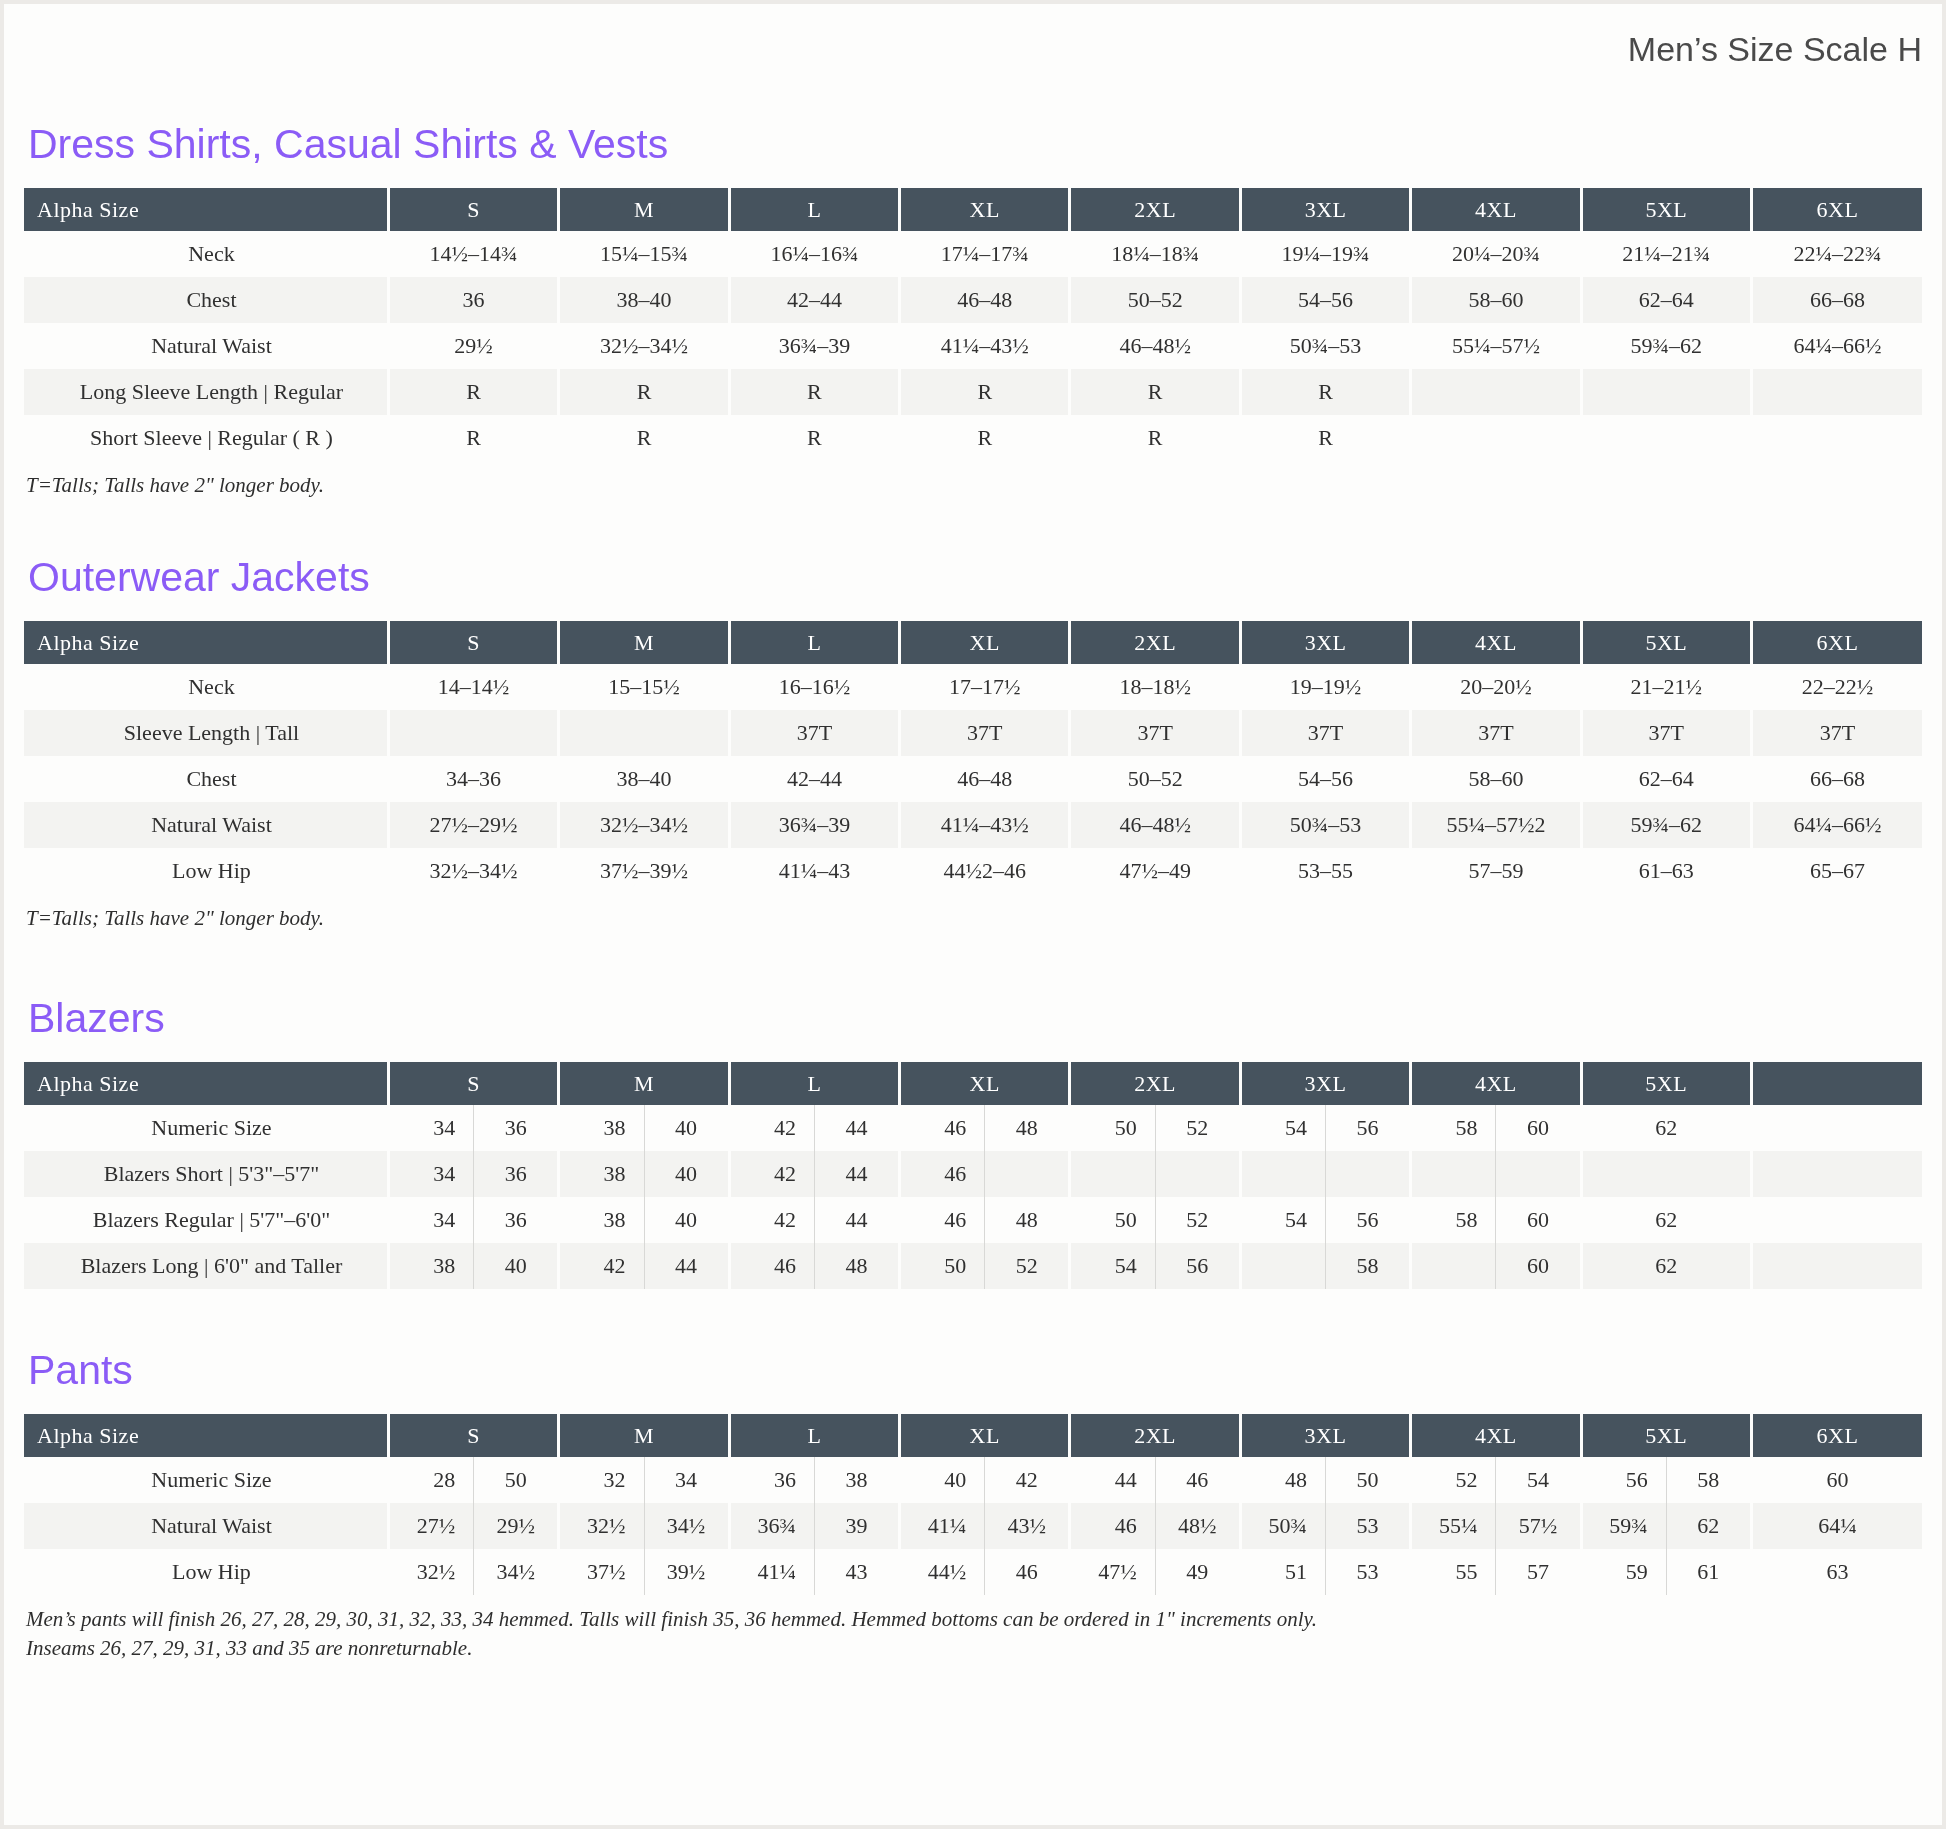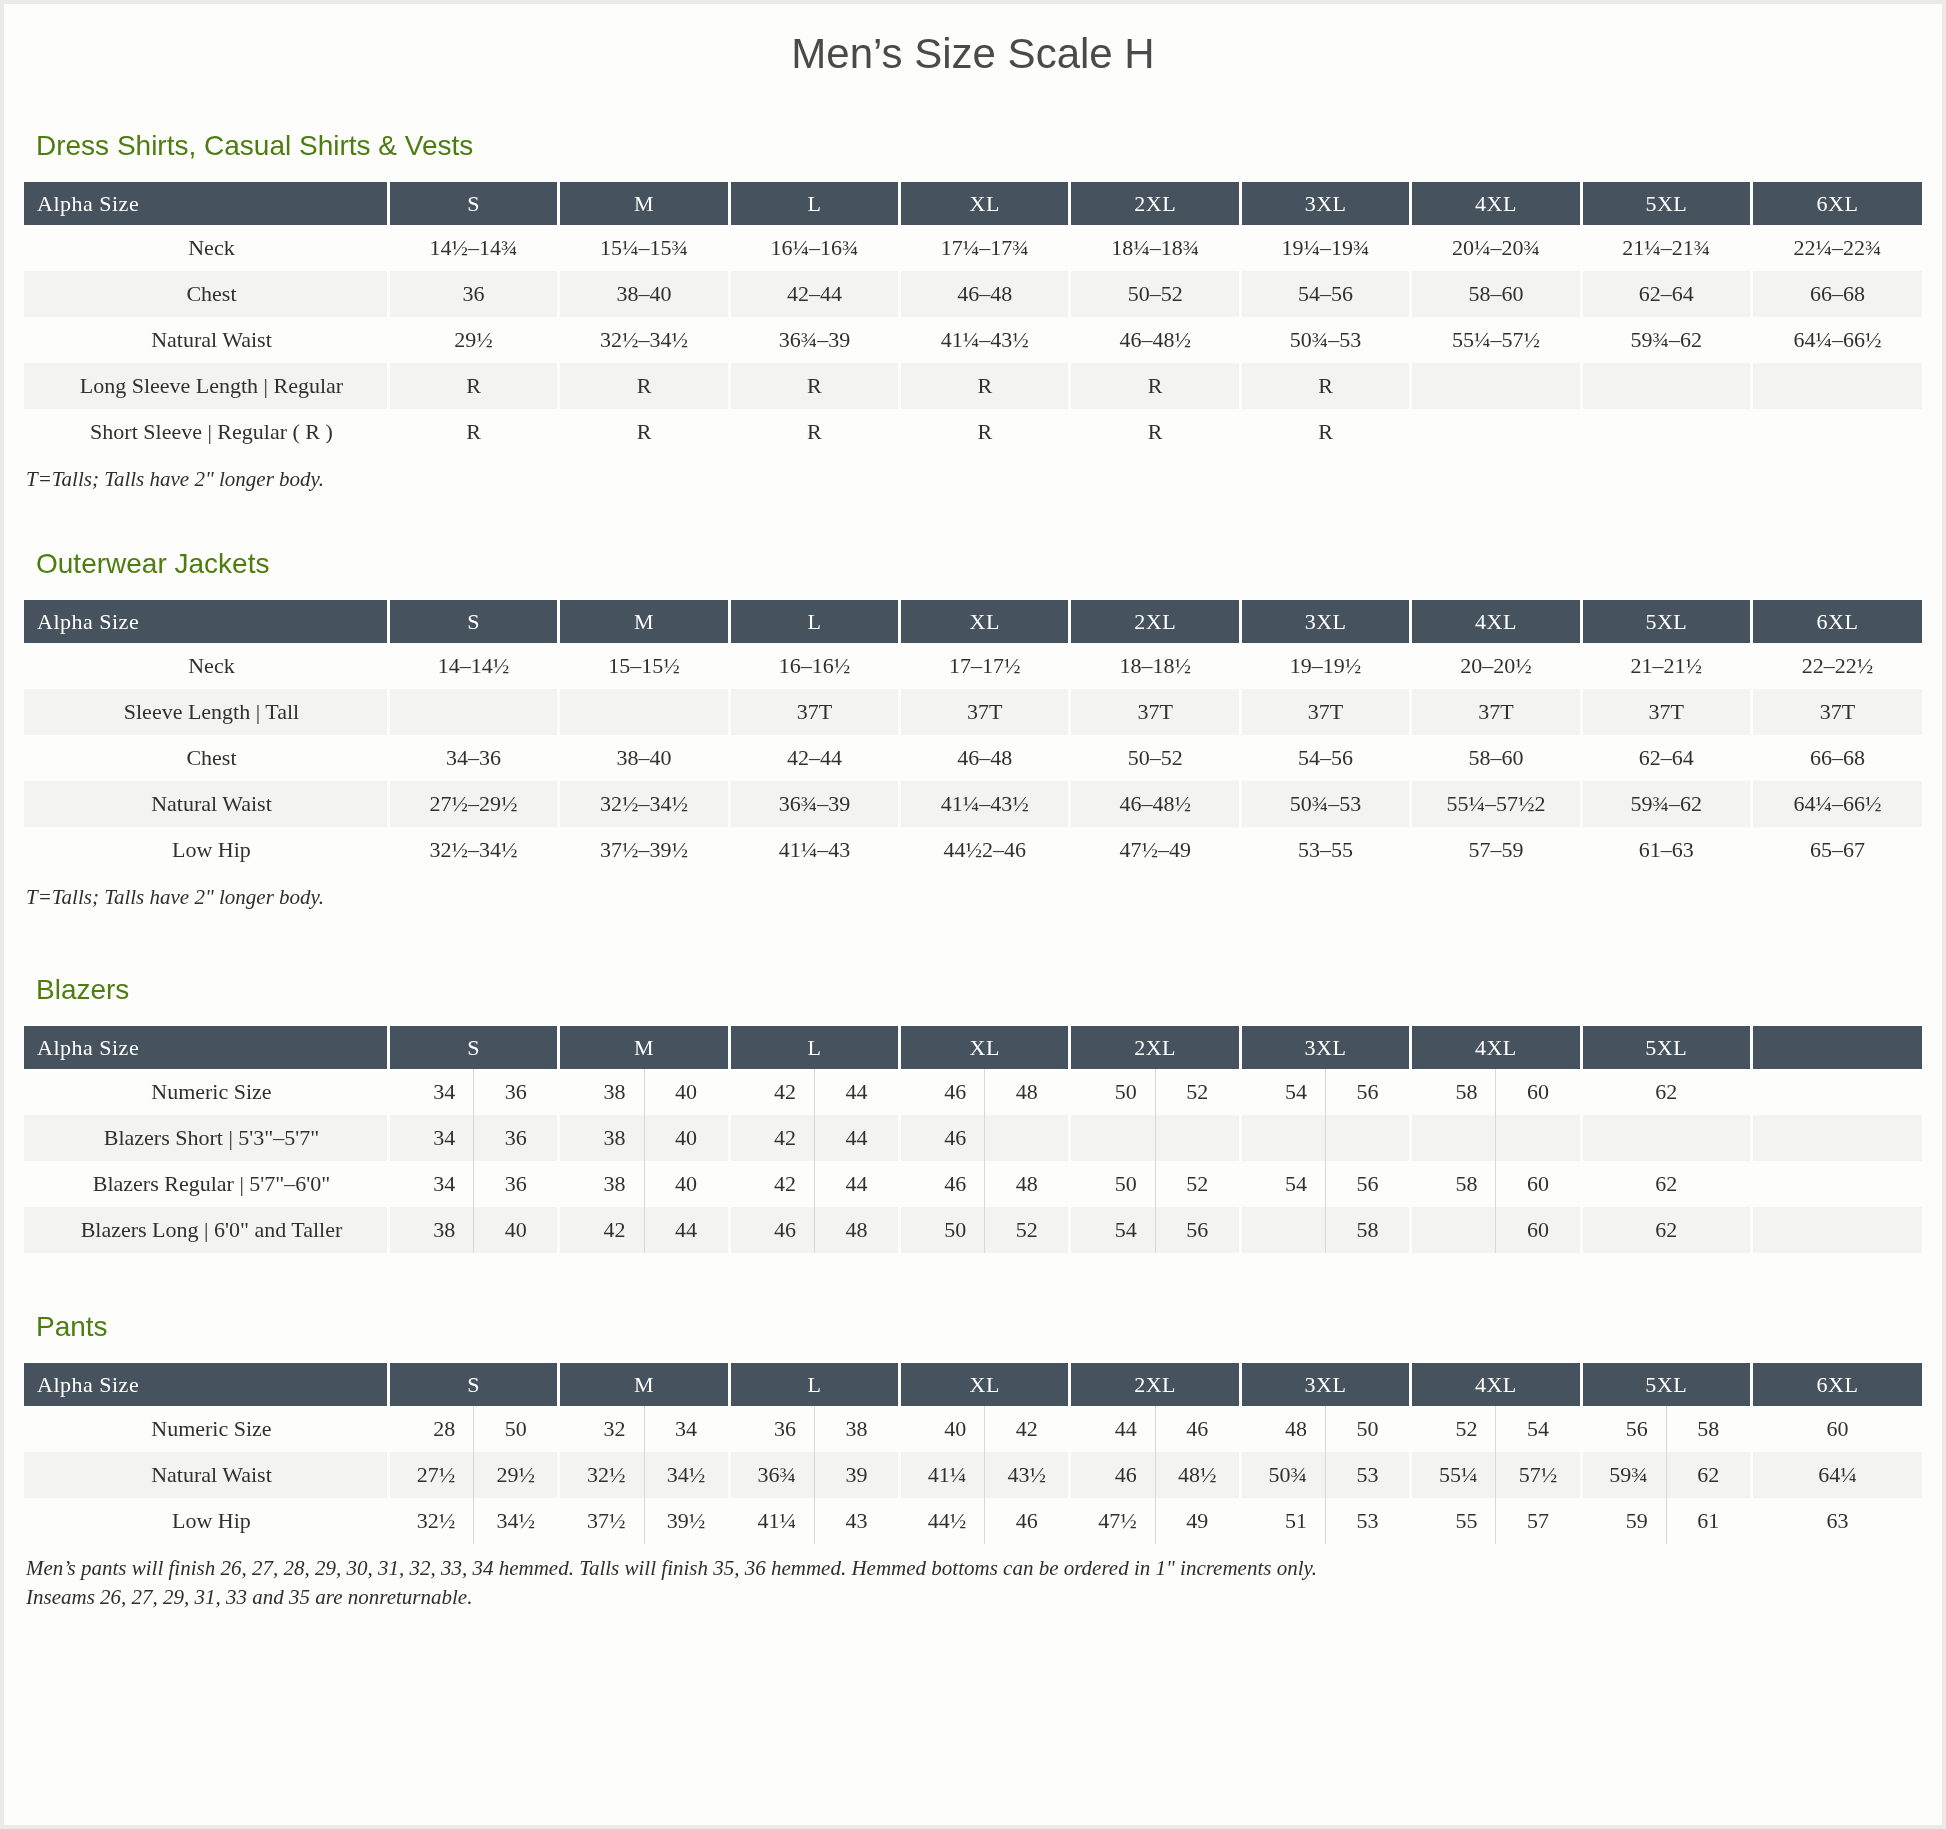--- a/index.html
+++ b/index.html
@@ -13,28 +13,28 @@
   .page{
     width:1946px;height:1829px;box-sizing:border-box;
     background:var(--bg);
     border:4px solid #eceae7;
     padding:0 20px;
     overflow:hidden;
     font-family:"Liberation Serif", serif;
   }
   .title{
     margin:0;padding-top:26px;
-    text-align:center;
+    text-align:right;
     font-family:"Liberation Sans", sans-serif;
-    font-size:42px;font-weight:400;color:#4a4a4a;
+    font-size:34px;font-weight:400;color:#4a4a4a;
   }
   .section-heading{
-    margin:12px;
+    margin:4px;
     font-family:"Liberation Sans", sans-serif;
-    font-weight:400;color:#4d7c0f;font-size:28px;
+    font-weight:400;color:#8b5cf6;font-size:41px;
   }
   .sh-1{margin-top:52px;}
   .sh-2{margin-top:56px;}
   .sh-3{margin-top:64px;}
   .sh-4{margin-top:58px;}
   table{
     border-collapse:collapse;table-layout:fixed;width:100%;
     margin-top:20px;
   }
   th{

